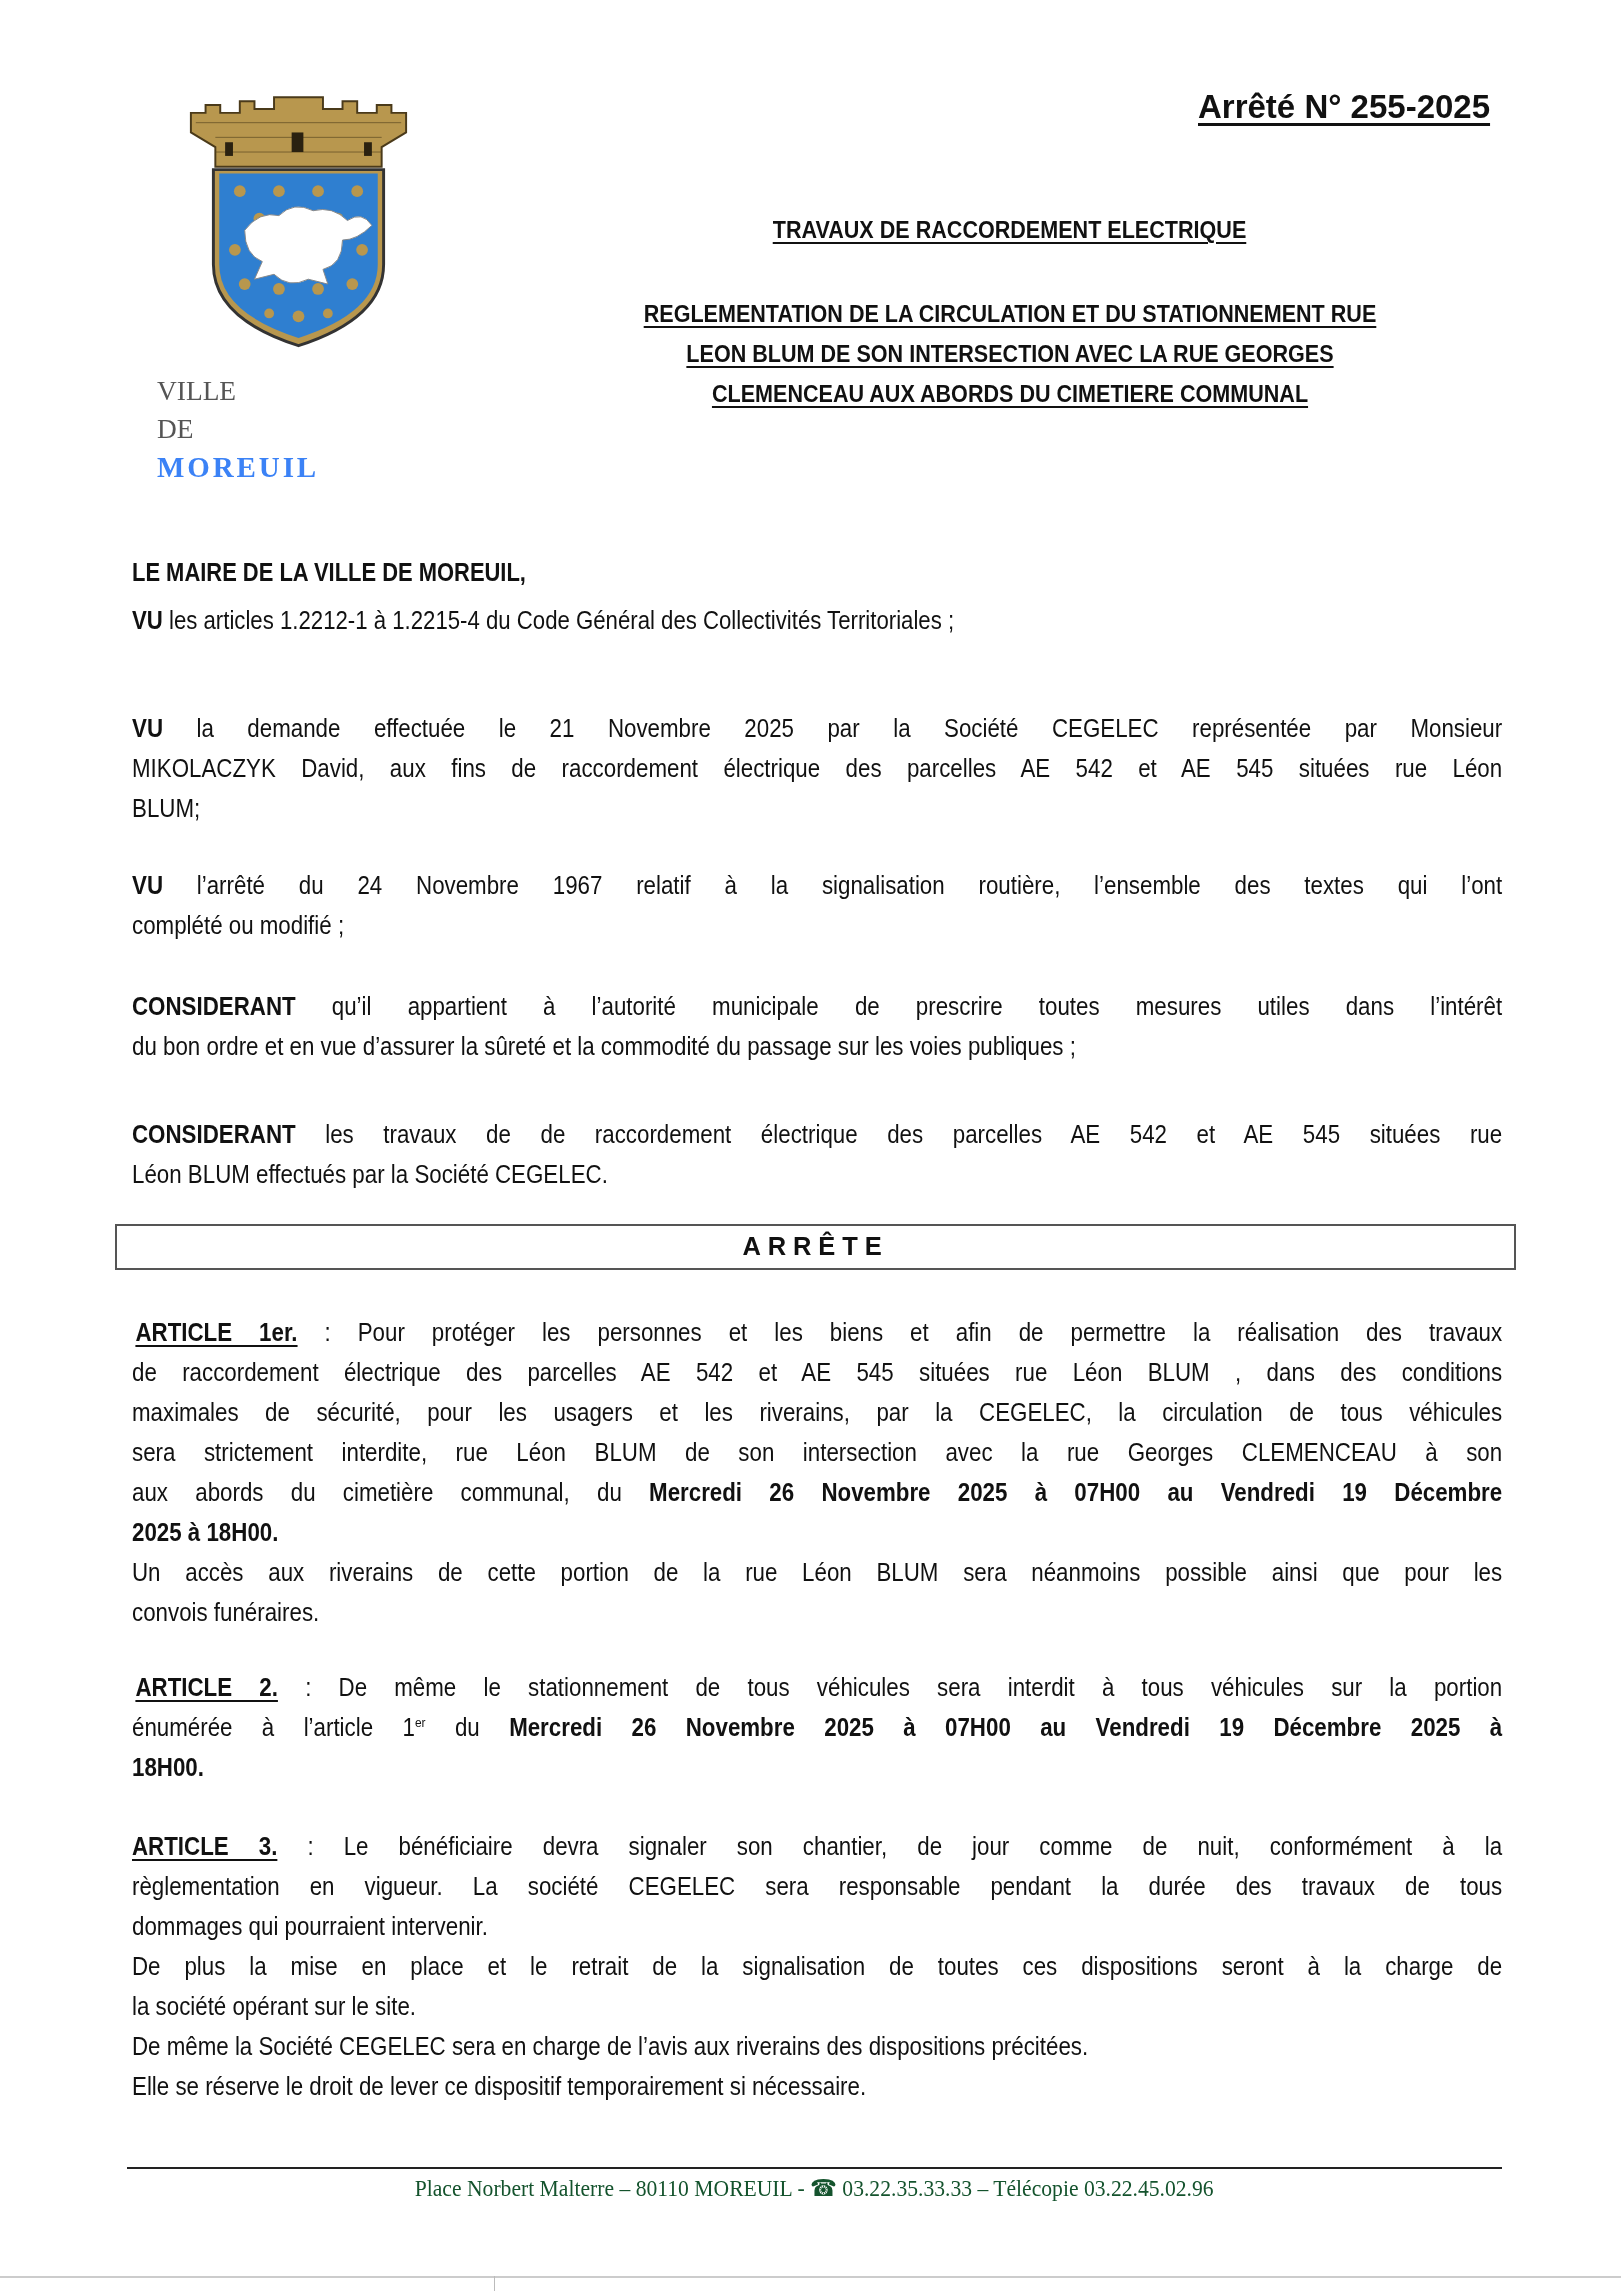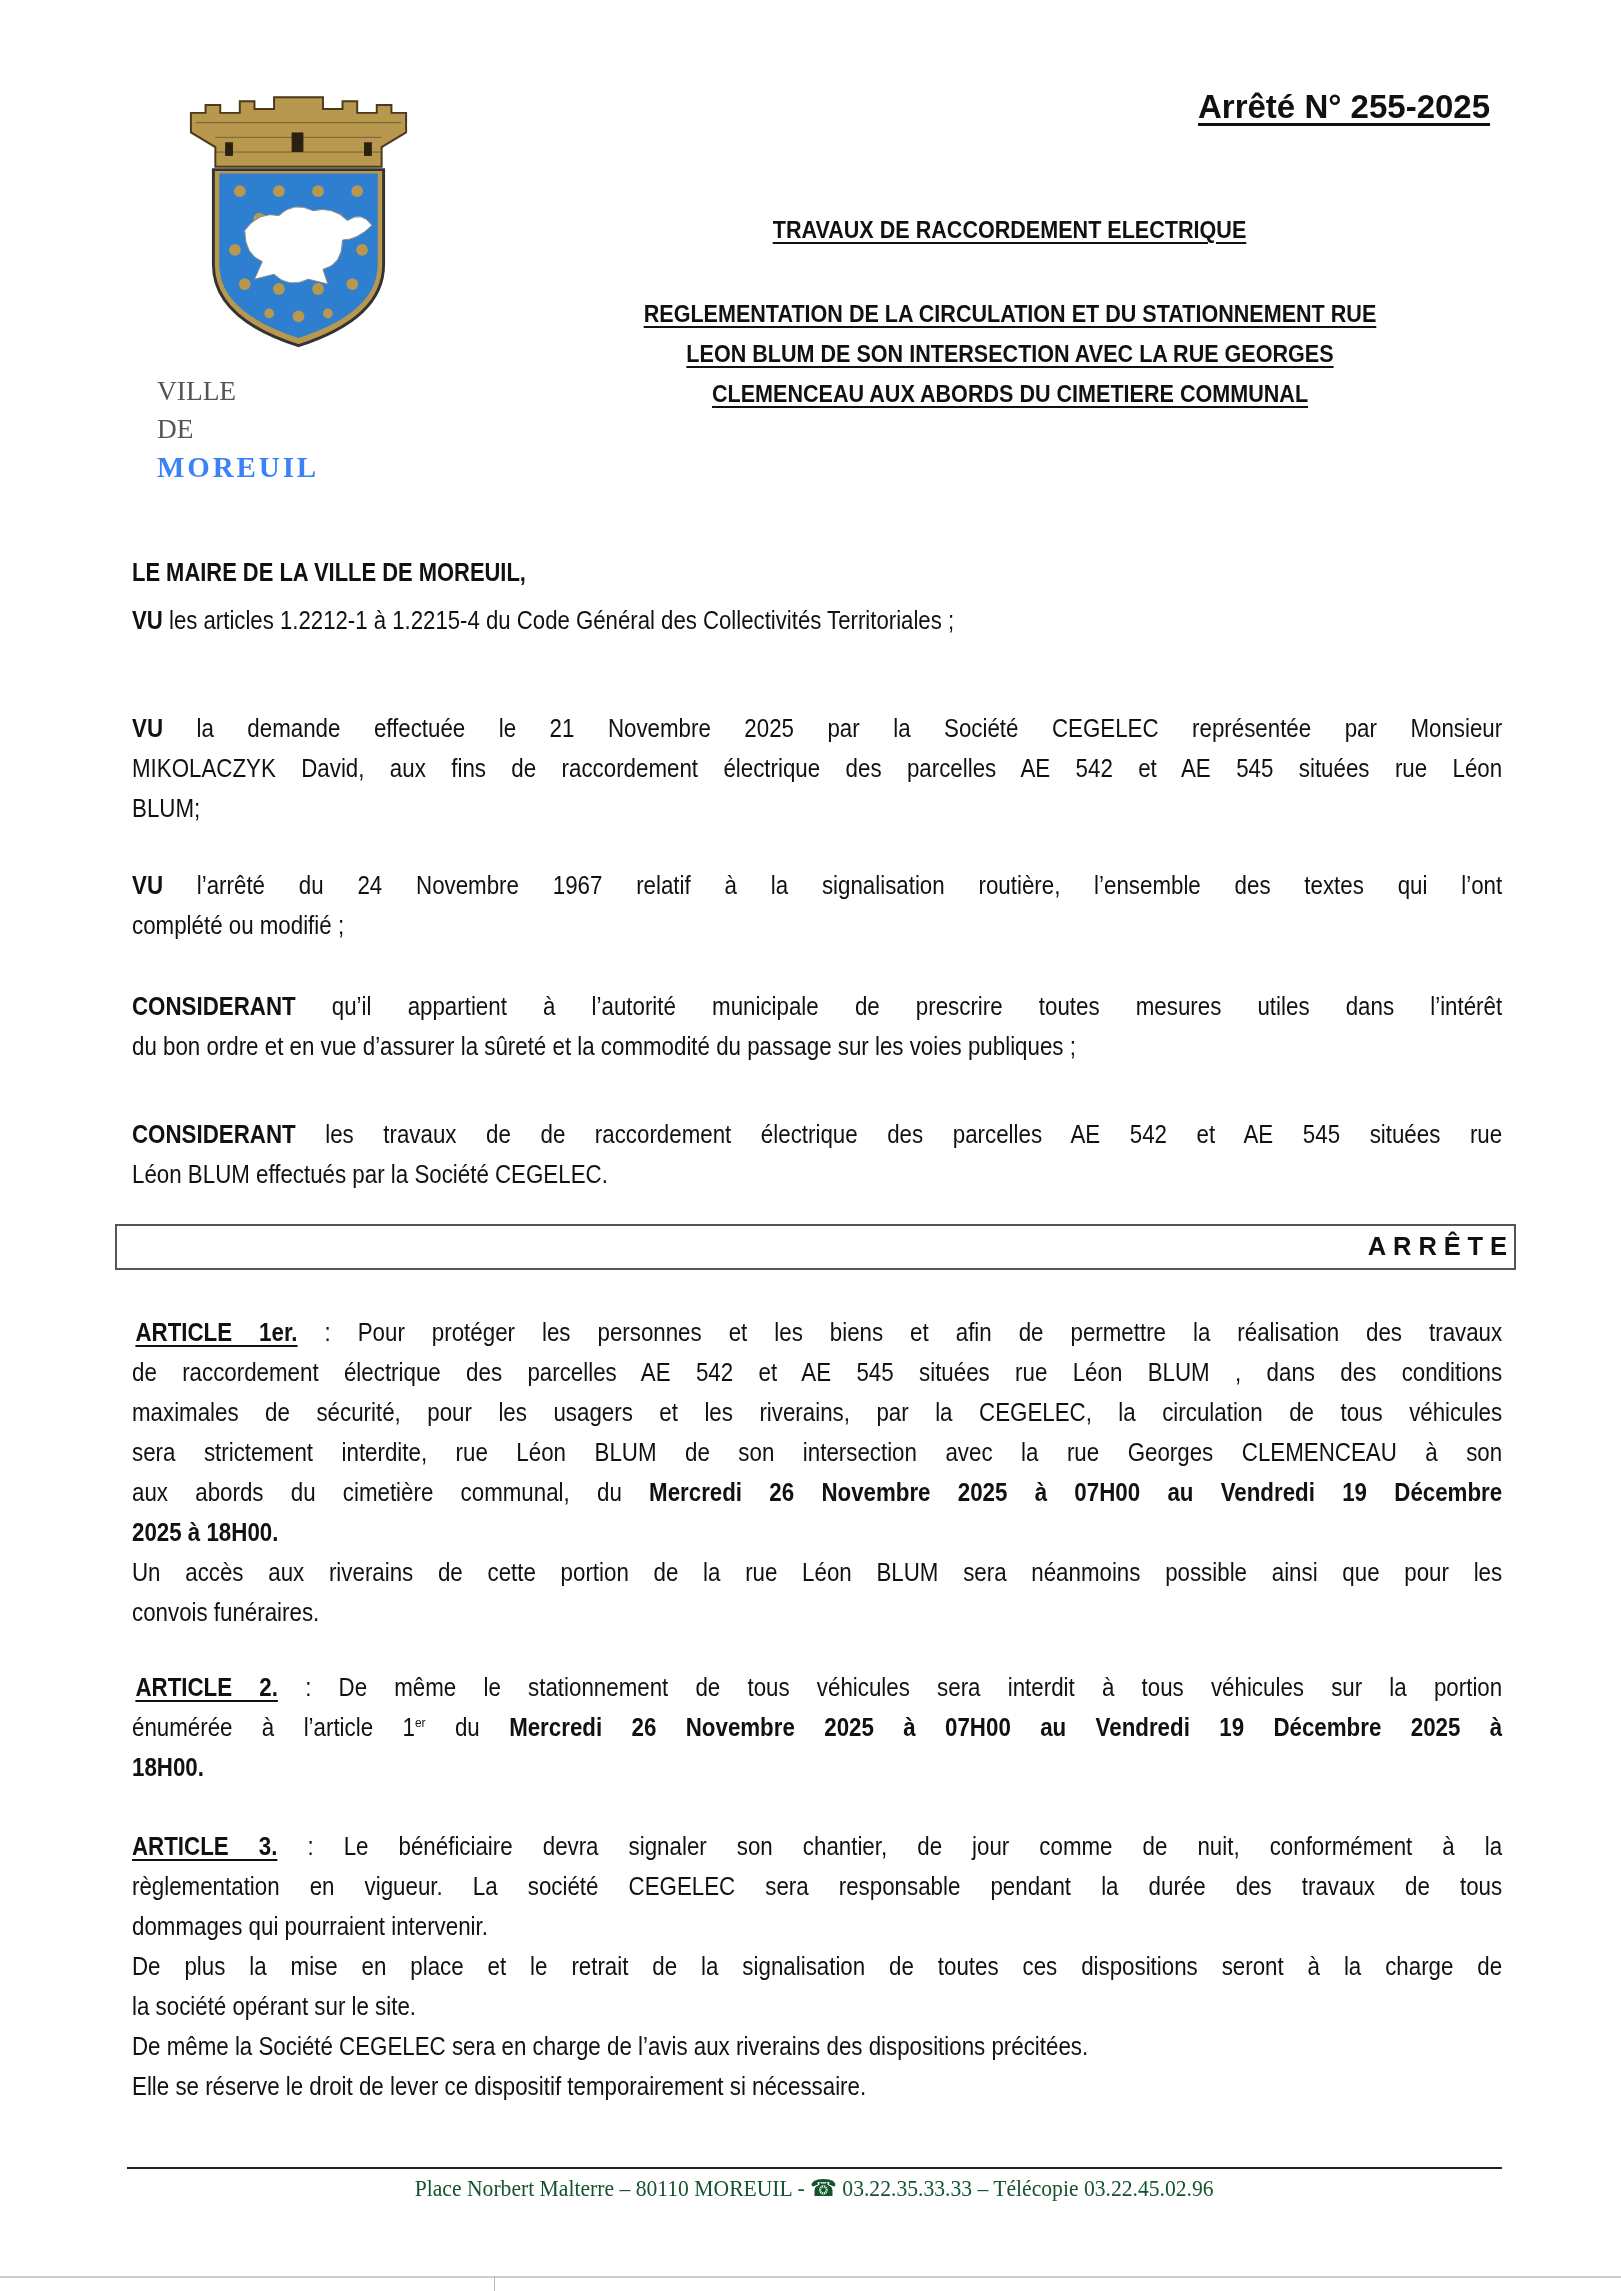--- a/index.html
+++ b/index.html
@@ -20,21 +20,21 @@
 
   
   .text { left:132px; width:1370px; font-family:Liberation Sans, sans-serif; font-size:25.5px; line-height:40px; }
   .line { display:block; white-space:nowrap; transform-origin:left top; }
   .j { text-align:justify; text-align-last:justify; white-space:normal; }
   .b { font-weight:bold; }
   .u { text-decoration:underline; text-decoration-thickness:2px; text-underline-offset:3.9px; }
   .narrow { transform:scaleX(0.875); transform-origin:left top; width:114.3%; }
 
   .arrete-box { left:115px; top:1224px; width:1401px; height:46px; border:2px solid #555; box-sizing:border-box; }
-  .arrete-label { position:absolute; left:0; right:0; top:5.9px; text-align:right; font-family:"Liberation Sans", sans-serif; font-weight:bold; font-size:25.5px; letter-spacing:6.9px; }
+  .arrete-label { position:absolute; left:0; right:0; top:5.9px; text-align:center; font-family:"Liberation Sans", sans-serif; font-weight:bold; font-size:25.5px; letter-spacing:6.9px; }
 
   .footer-rule { left:127px; top:2167px; width:1375px; height:0; border-top:2.9px solid #222; }
   .footer { left:127px; top:2174px; width:1375px; text-align:center; font-family:"Liberation Serif", serif; font-size:23.5px; color:#14532d; }
   .bottom-rule { left:0; top:2276px; width:1621px; height:0; border-top:2px solid #ccc; }
   .bottom-tick { left:494px; top:2276px; width:0; height:15.7px; border-left:1px solid #bbb; }
   sup { font-size:13.7px; line-height:0; }
 </style>
 </head>
 <body>
 

